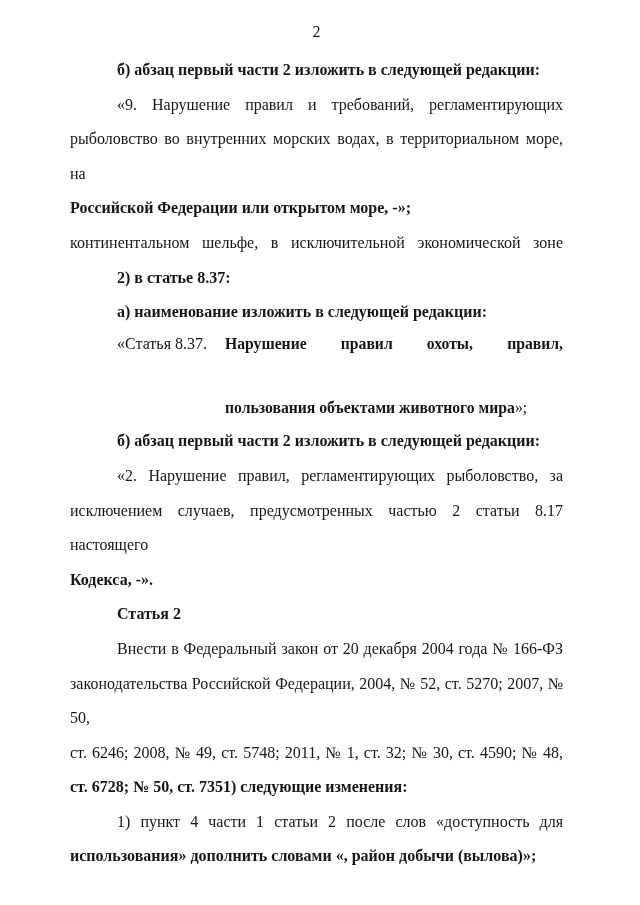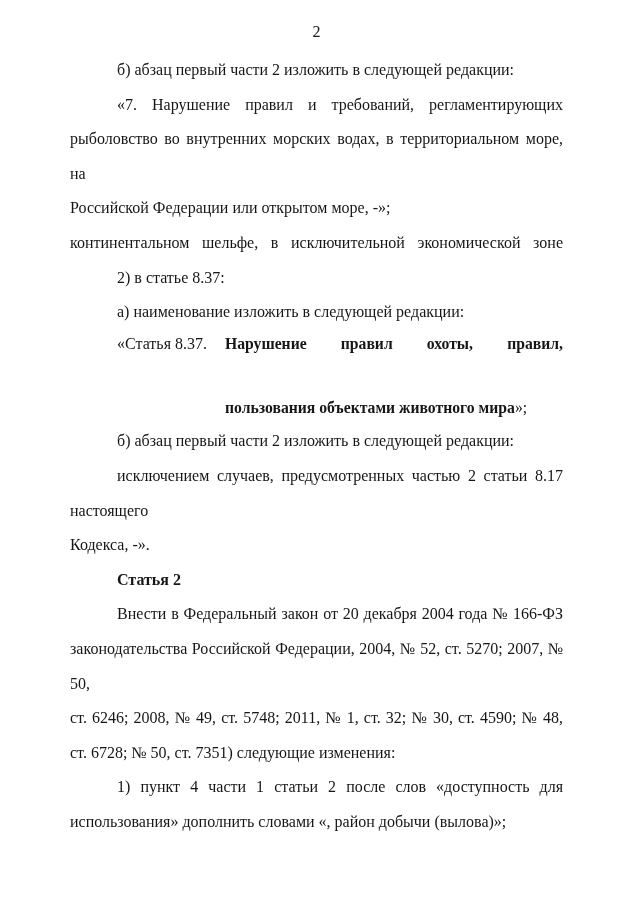--- a/index.html
+++ b/index.html
@@ -30,20 +30,21 @@
   .para .line {
     font-size: 16px;
     line-height: 34.6px;
     text-align: justify;
     text-align-last: justify;
     text-justify: inter-word;
     white-space: normal;
   }
   .para .line.last {
     text-align-last: left;
+    font-weight: bold;
   }
   .para .line:first-child {
     text-indent: 47px;
   }
   .bold {
     font-weight: bold;
   }
   .normal {
     font-weight: normal;
   }
@@ -79,21 +80,21 @@
 </head>
 <body>
 
 <div class="page">
   <div class="page-number">2</div>
   <div class="content" id="content">
       <div class="para">
         <div class="line last">б) абзац первый части 2 изложить в следующей редакции:</div>
       </div>
       <div class="para">
-        <div class="line">«7. Нарушение правил и требований, регламентирующих</div>
+        <div class="line">«9. Нарушение правил и требований, регламентирующих</div>
         <div class="line">рыболовство во внутренних морских водах, в территориальном море, на</div>
         <div class="line last">Российской Федерации или открытом море, -»;</div>
         <div class="line">континентальном шельфе, в исключительной экономической зоне</div>
       </div>
       <div class="para">
         <div class="line last">2) в статье 8.37:</div>
       </div>
       <div class="para">
         <div class="line last">а) наименование изложить в следующей редакции:</div>
       </div>
@@ -101,20 +102,21 @@
         <span class="article-label">«Статья 8.37.</span>
         <div class="article-text">
           <div class="line">Нарушение правил охоты, правил,</div>
           <div class="line last">пользования объектами животного мира<span class="normal">»;</span></div>
         </div>
       </div>
       <div class="para">
         <div class="line last">б) абзац первый части 2 изложить в следующей редакции:</div>
       </div>
       <div class="para">
+        <div class="line">«2. Нарушение правил, регламентирующих рыболовство, за</div>
         <div class="line">исключением случаев, предусмотренных частью 2 статьи 8.17 настоящего</div>
         <div class="line last">Кодекса, -».</div>
       </div>
       <div class="para heading">
         <div class="line last bold">Статья 2</div>
       </div>
       <div class="para">
         <div class="line">Внести в Федеральный закон от 20 декабря 2004 года № 166-ФЗ</div>
         <div class="line">законодательства Российской Федерации, 2004, № 52, ст. 5270; 2007, № 50,</div>
         <div class="line">ст. 6246; 2008, № 49, ст. 5748; 2011, № 1, ст. 32; № 30, ст. 4590; № 48,</div>

